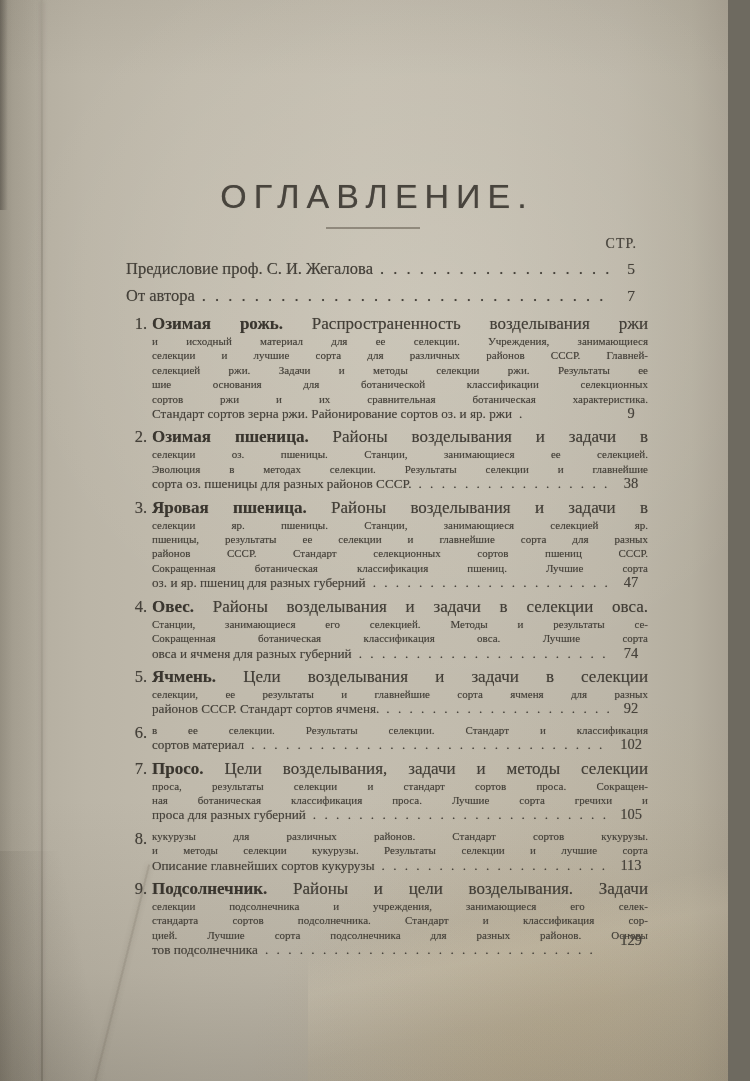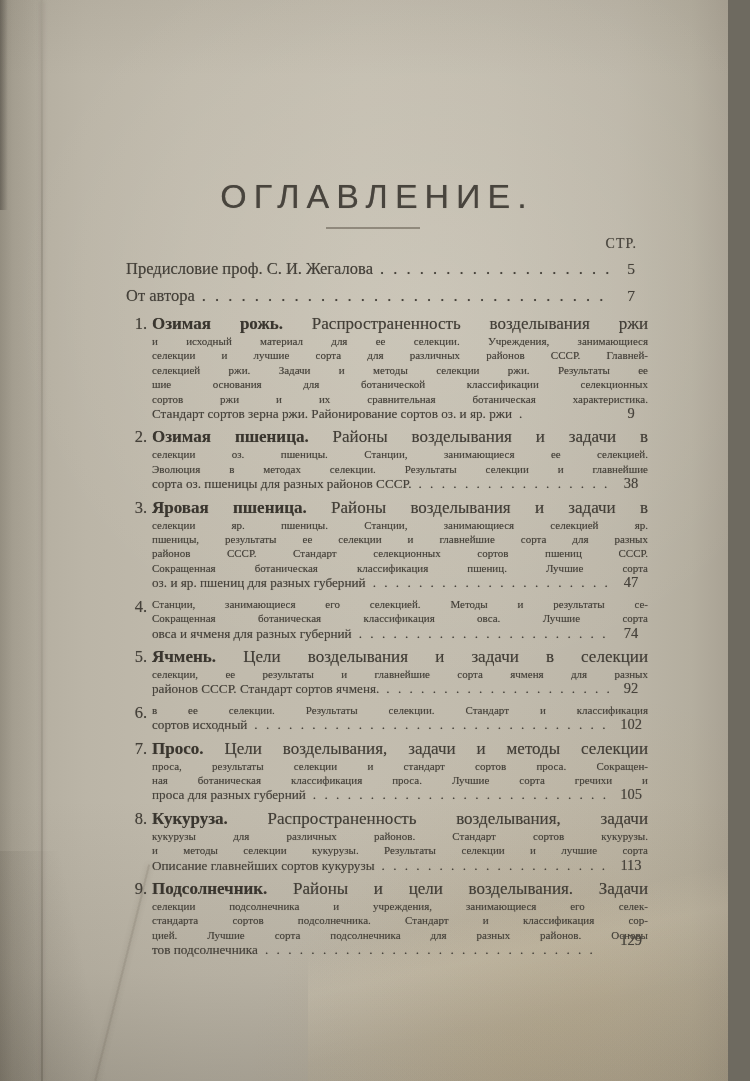--- a/index.html
+++ b/index.html
@@ -151,20 +151,21 @@
             <div class="lastline">
               <span class="text">оз. и яр. пшениц для разных губерний</span>
               <span class="dots">. . . . . . . . . . . . . . . . . . . . . . . .</span>
               <span class="pagenum">47</span>
             </div>
           </div>
         </div>
         <div class="entry">
           <div class="entry-num">4.</div>
           <div class="entry-body">
+            <div class="lead"><b>Овес.</b><span> Районы возделывания и задачи в селекции овса.</span></div>
             <div class="desc">Станции, занимающиеся его селекцией. Методы и результаты се-</div>
             <div class="desc">Сокращенная ботаническая классификация овса. Лучшие сорта</div>
             <div class="lastline">
               <span class="text">овса и ячменя для разных губерний</span>
               <span class="dots">. . . . . . . . . . . . . . . . . . . . . . . . .</span>
               <span class="pagenum">74</span>
             </div>
           </div>
         </div>
         <div class="entry">
@@ -177,21 +178,21 @@
               <span class="dots">. . . . . . . . . . . . . . . . . . . . . .</span>
               <span class="pagenum">92</span>
             </div>
           </div>
         </div>
         <div class="entry">
           <div class="entry-num">6.</div>
           <div class="entry-body">
             <div class="desc">в ее селекции. Результаты селекции. Стандарт и классификация</div>
             <div class="lastline">
-              <span class="text">сортов исходный</span>
+              <span class="text">сортов материал</span>
               <span class="dots">. . . . . . . . . . . . . . . . . . . . . . . . . . . . . . . . .</span>
               <span class="pagenum">102</span>
             </div>
           </div>
         </div>
         <div class="entry">
           <div class="entry-num">7.</div>
           <div class="entry-body">
             <div class="lead"><b>Просо.</b><span> Цели возделывания, задачи и методы селекции</span></div>
             <div class="desc">проса, результаты селекции и стандарт сортов проса. Сокращен-</div>
@@ -199,21 +200,20 @@
             <div class="lastline">
               <span class="text">проса для разных губерний</span>
               <span class="dots">. . . . . . . . . . . . . . . . . . . . . . . . . . . .</span>
               <span class="pagenum">105</span>
             </div>
           </div>
         </div>
         <div class="entry">
           <div class="entry-num">8.</div>
           <div class="entry-body">
-            <div class="lead"><b>Кукуруза.</b><span> Распространенность возделывания, задачи</span></div>
             <div class="desc">кукурузы для различных районов. Стандарт сортов кукурузы.</div>
             <div class="desc">и методы селекции кукурузы. Результаты селекции и лучшие сорта</div>
             <div class="lastline">
               <span class="text">Описание главнейших сортов кукурузы</span>
               <span class="dots">. . . . . . . . . . . . . . . . . . . . . .</span>
               <span class="pagenum">113</span>
             </div>
           </div>
         </div>
         <div class="entry">

